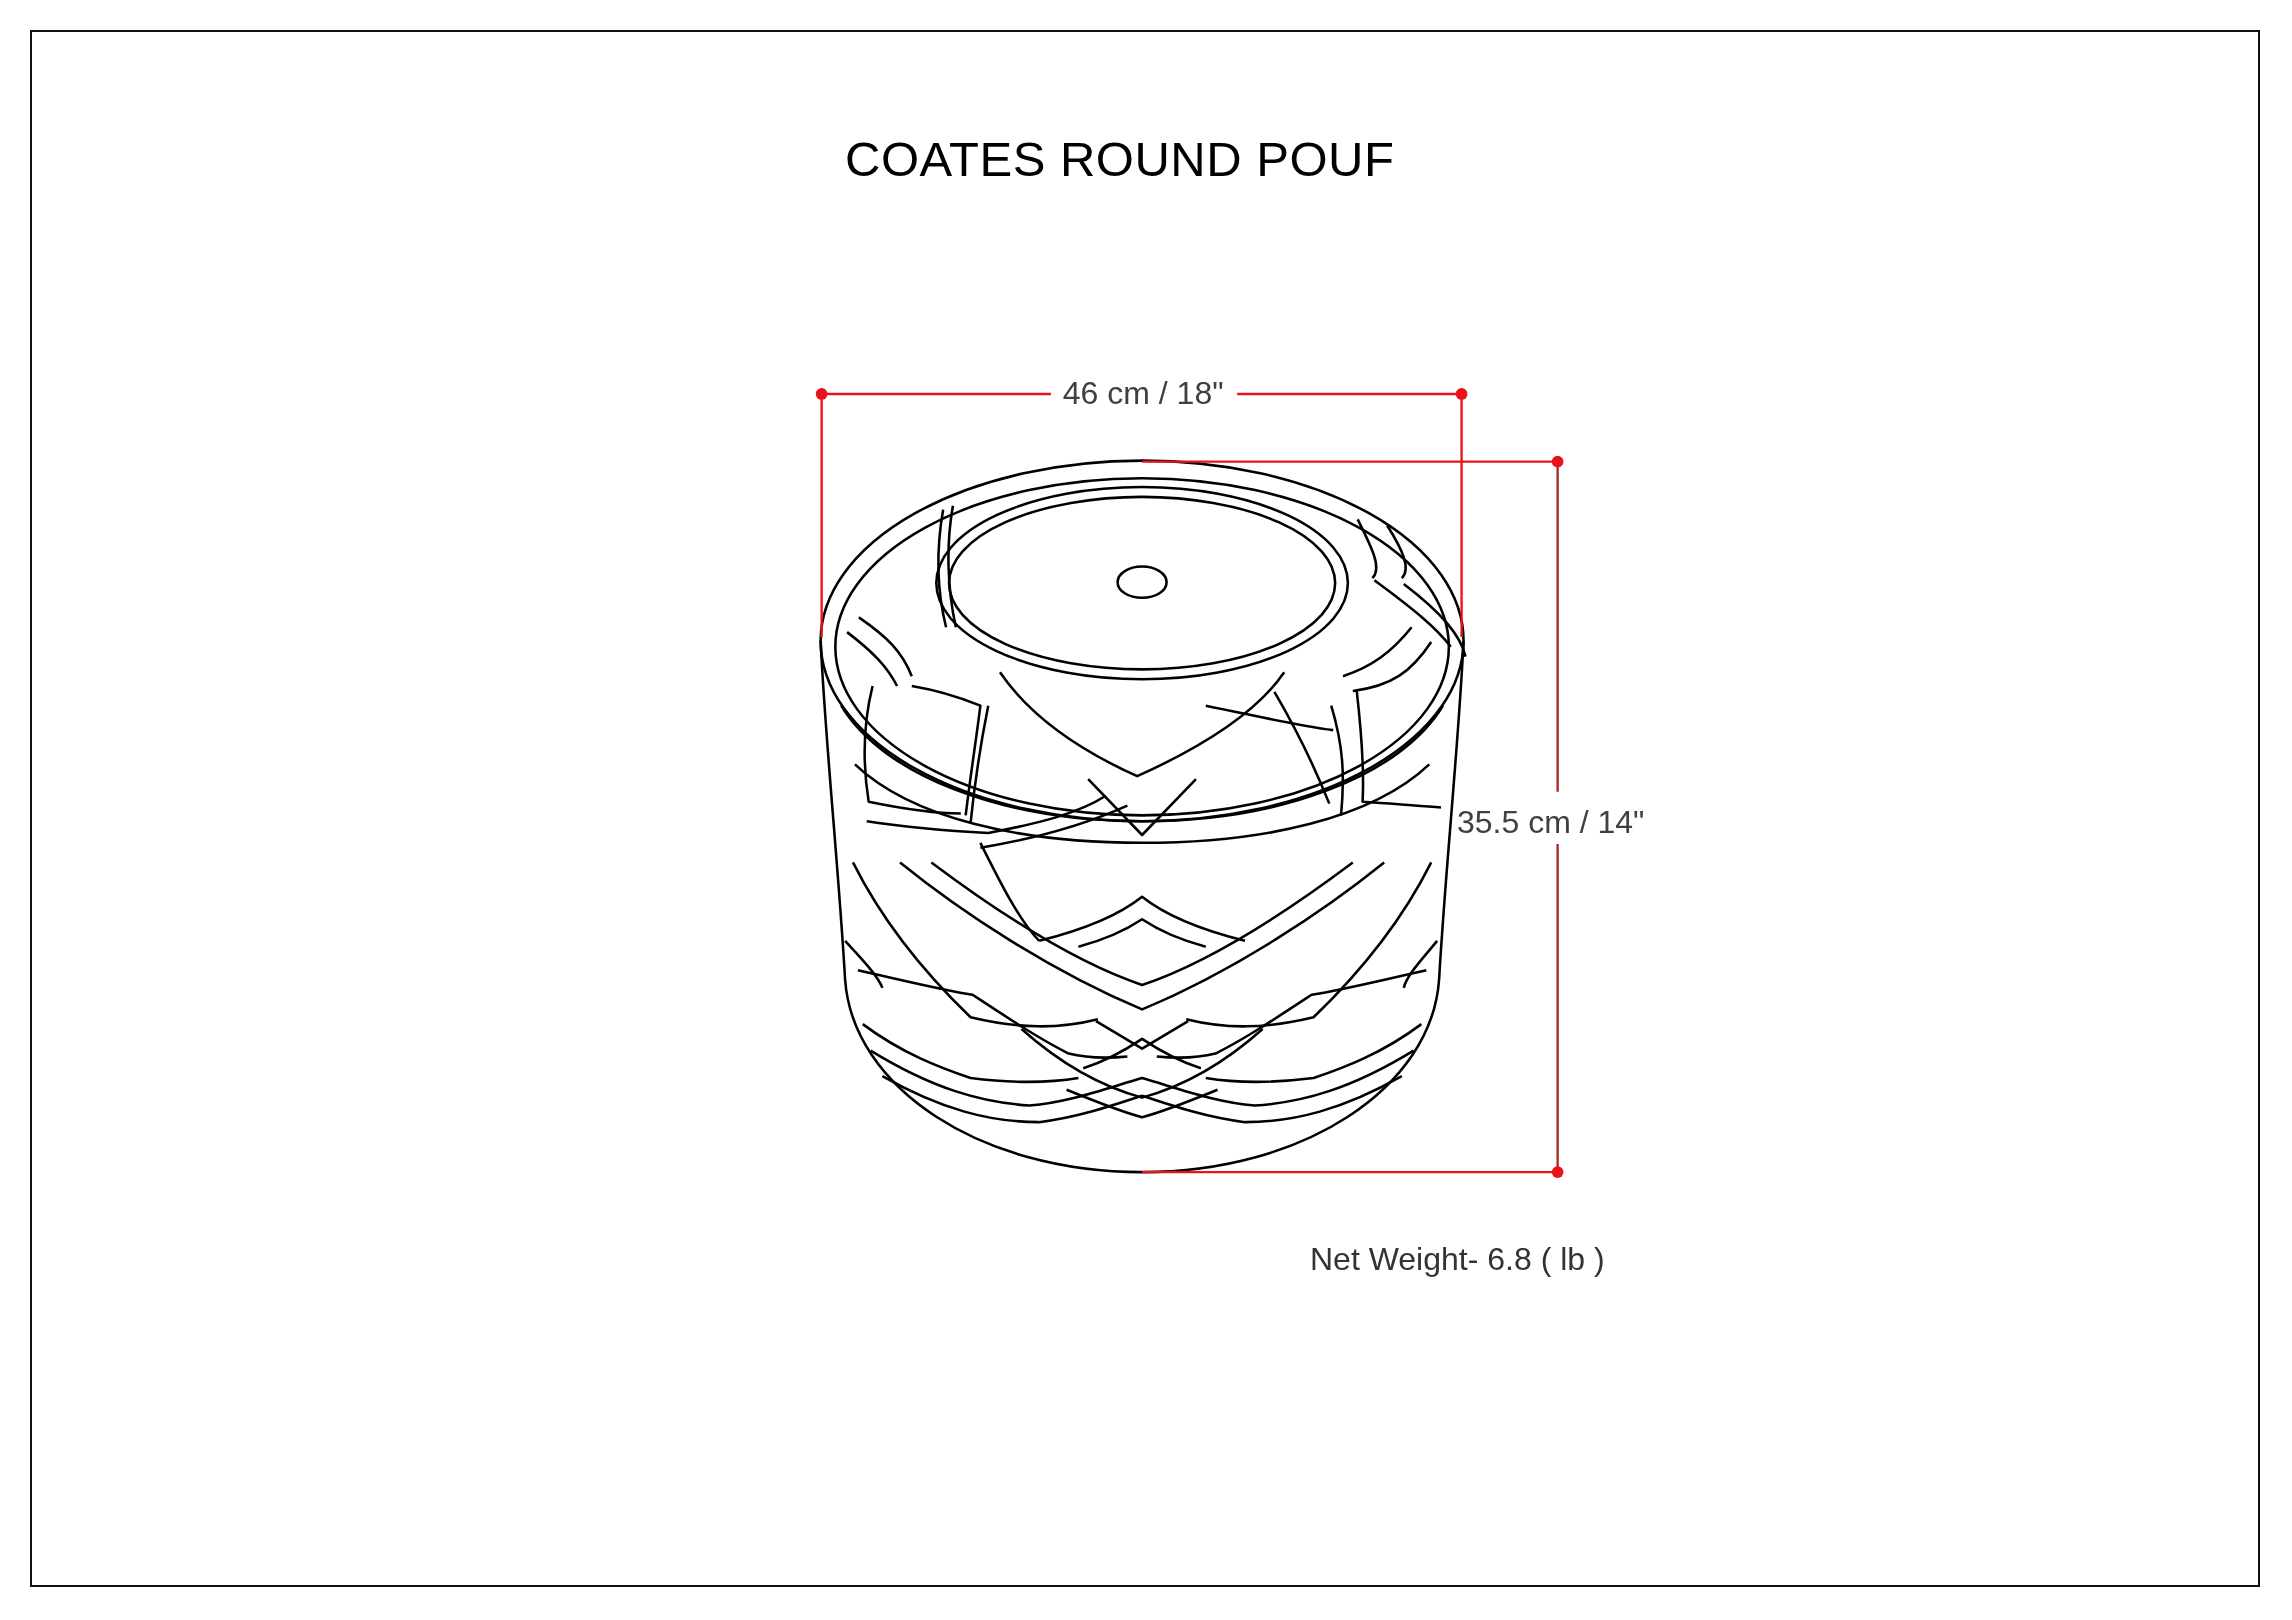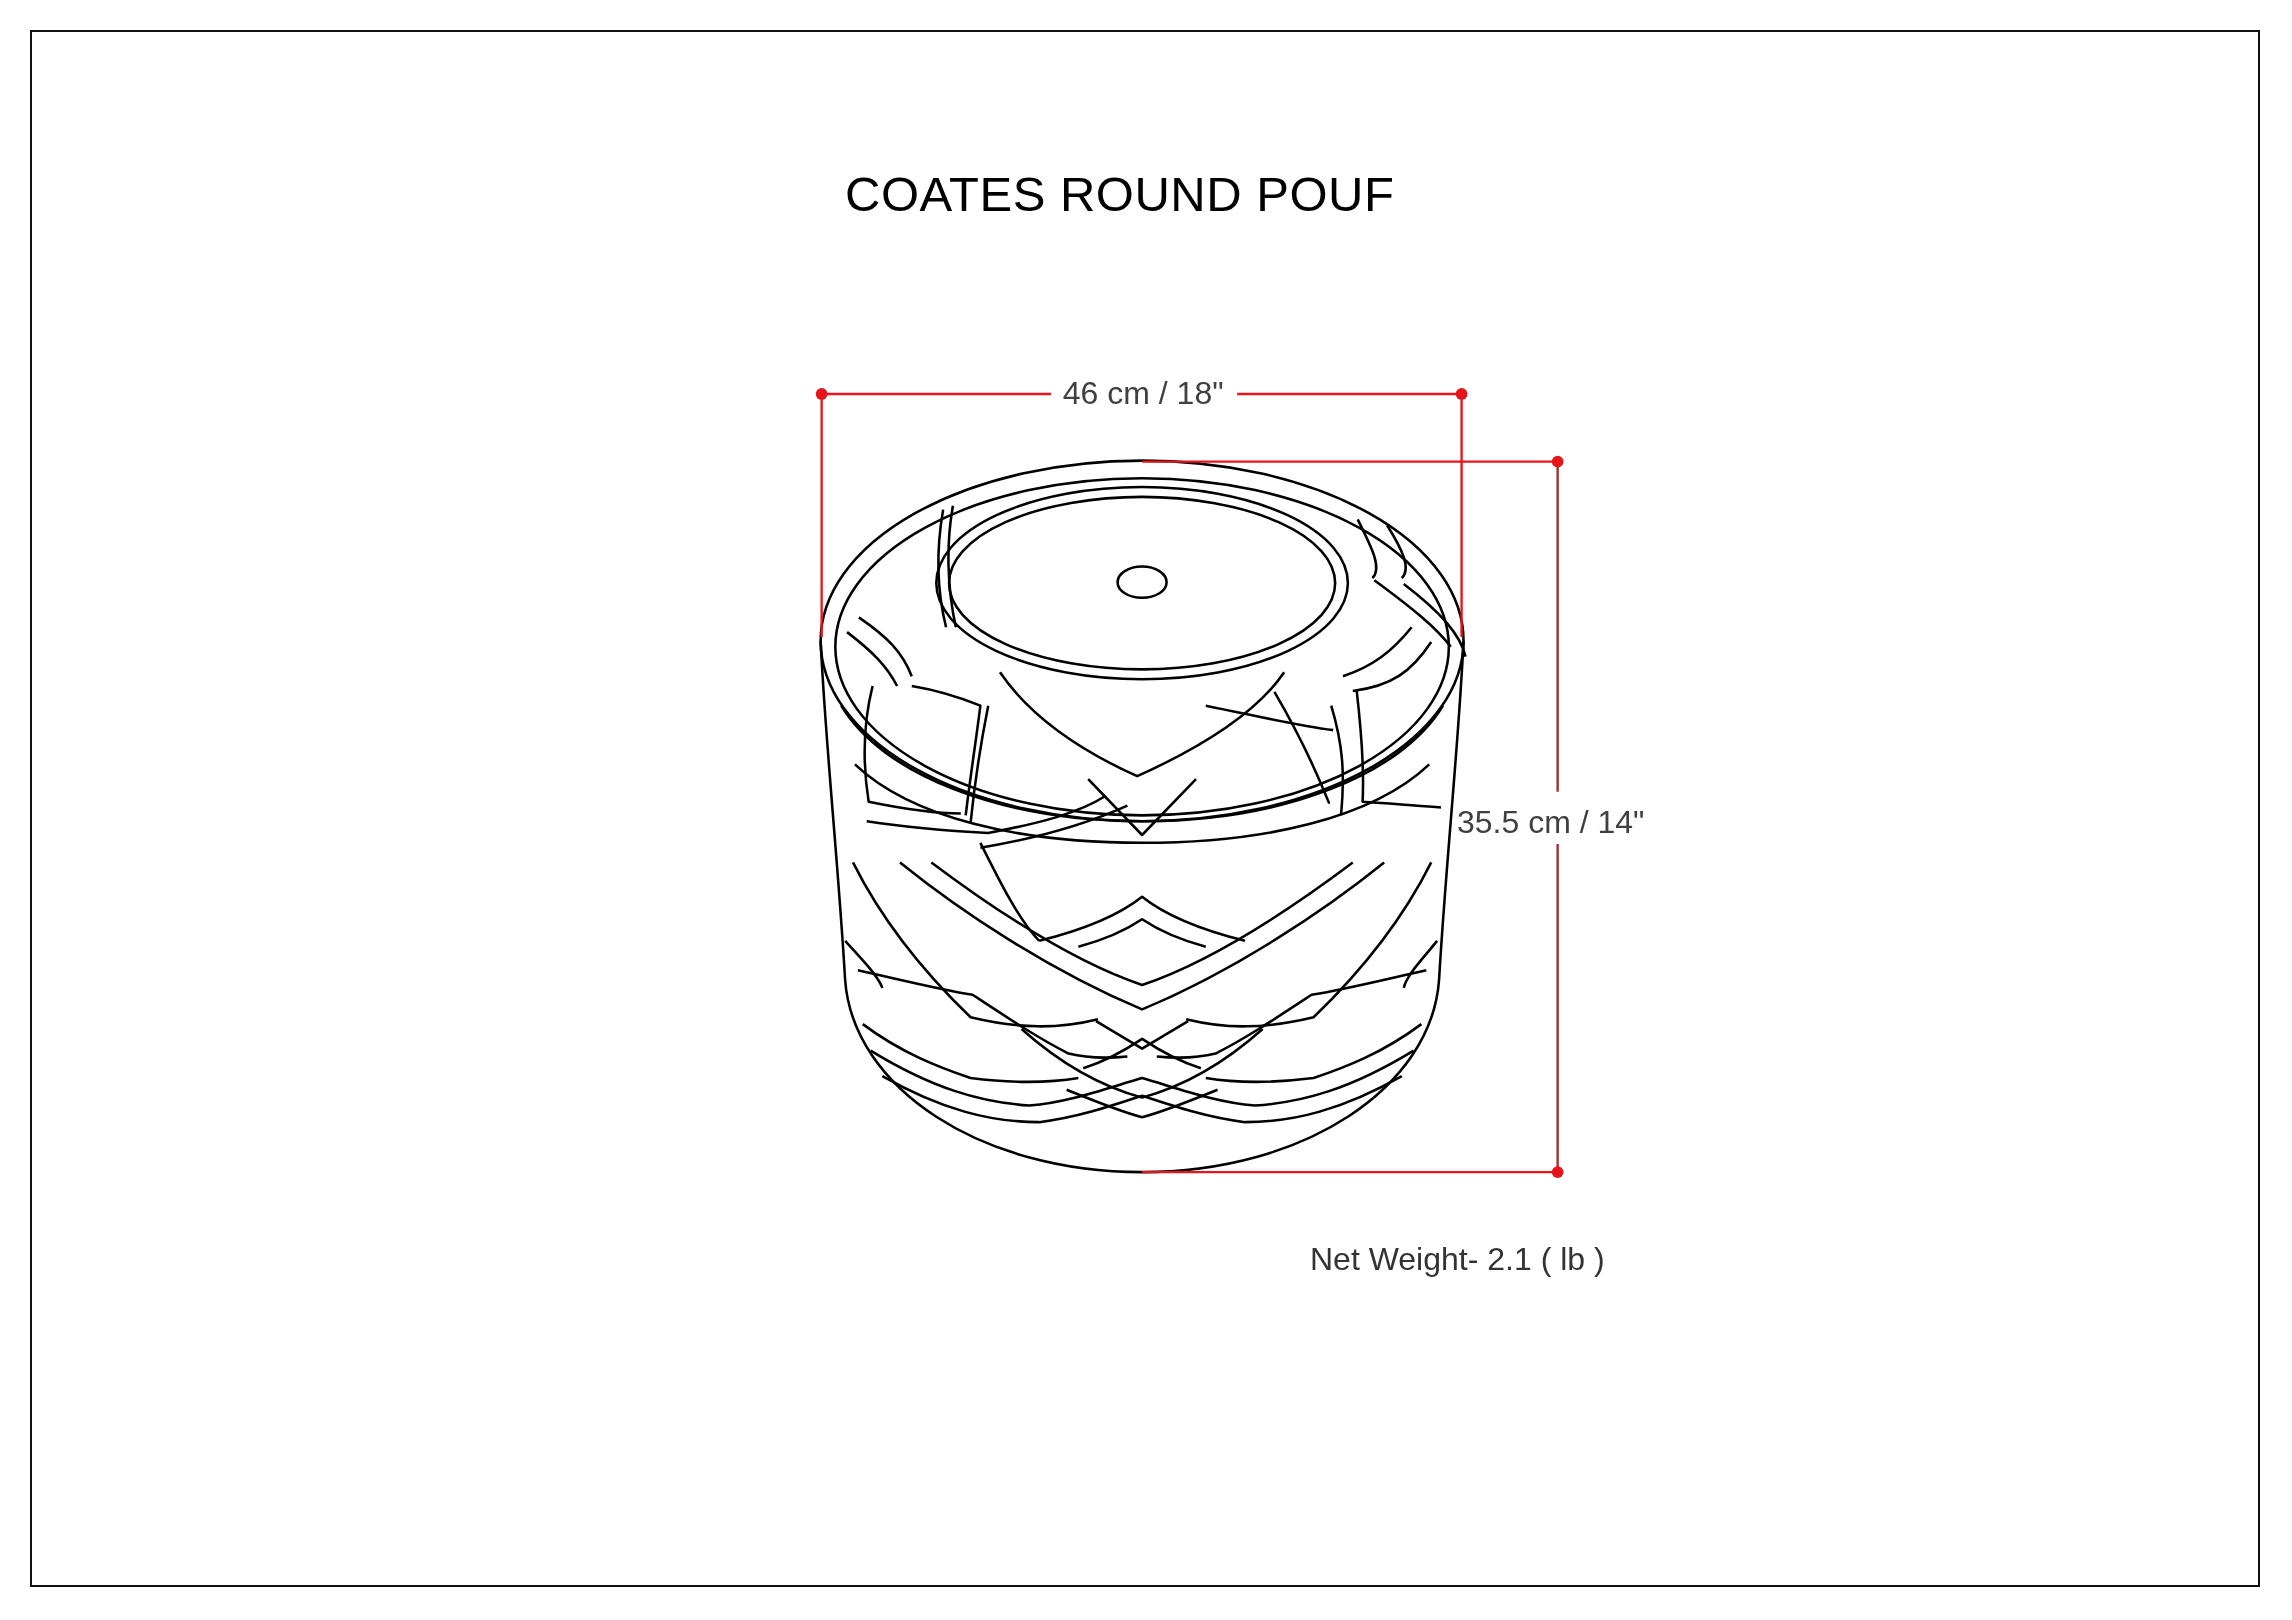--- a/index.html
+++ b/index.html
@@ -1,18 +1,18 @@
 <!DOCTYPE html>
 <html><head>
 <meta charset="utf-8">
 <style>
   html, body { margin: 0; padding: 0; background: #ffffff; }
   body { width: 2293px; height: 1620px; position: relative; overflow: hidden; font-family: "Liberation Sans", "DejaVu Sans", sans-serif; }
   .frame { position: absolute; left: 30px; top: 30px; width: 2230px; height: 1557px; border: 2px solid #111111; box-sizing: border-box; }
-  .title { position: absolute; left: 845px; top: 135px; font-size: 49px; color: #000000; letter-spacing: 0.5px; white-space: nowrap; line-height: 1; margin-top: 35px; }
+  .title { position: absolute; left: 845px; top: 135px; font-size: 49px; color: #000000; letter-spacing: 0.5px; white-space: nowrap; line-height: 1; }
   .dim-label { position: absolute; font-size: 32px; color: #404040; white-space: nowrap; line-height: 1; background: #ffffff; }
   .dim-width { left: 1055px; top: 377px; padding: 0 7.8px; }
   .dim-height { left: 1457px; top: 800px; padding: 5.9px 0; }
   .weight { position: absolute; left: 1310px; top: 1243px; font-size: 32px; color: #333333; white-space: nowrap; line-height: 1; }
   svg.drawing { position: absolute; left: 0; top: 0; }
 </style>
 </head>
 <body>
 
 <div class="frame"></div>
@@ -94,14 +94,14 @@
     <circle cx="838" cy="402" r="6"></circle>
     <circle cx="1491" cy="402" r="6"></circle>
     <circle cx="1589" cy="471" r="6"></circle>
     <circle cx="1589" cy="1196" r="6"></circle>
   </g>
 </svg>
 
 <div class="title">COATES ROUND POUF</div>
 <div class="dim-label dim-width">46 cm / 18"</div>
 <div class="dim-label dim-height">35.5 cm / 14"</div>
-<div class="weight">Net Weight- 2.1 ( lb )</div>
+<div class="weight">Net Weight- 6.8 ( lb )</div>
 
 
 </body></html>

